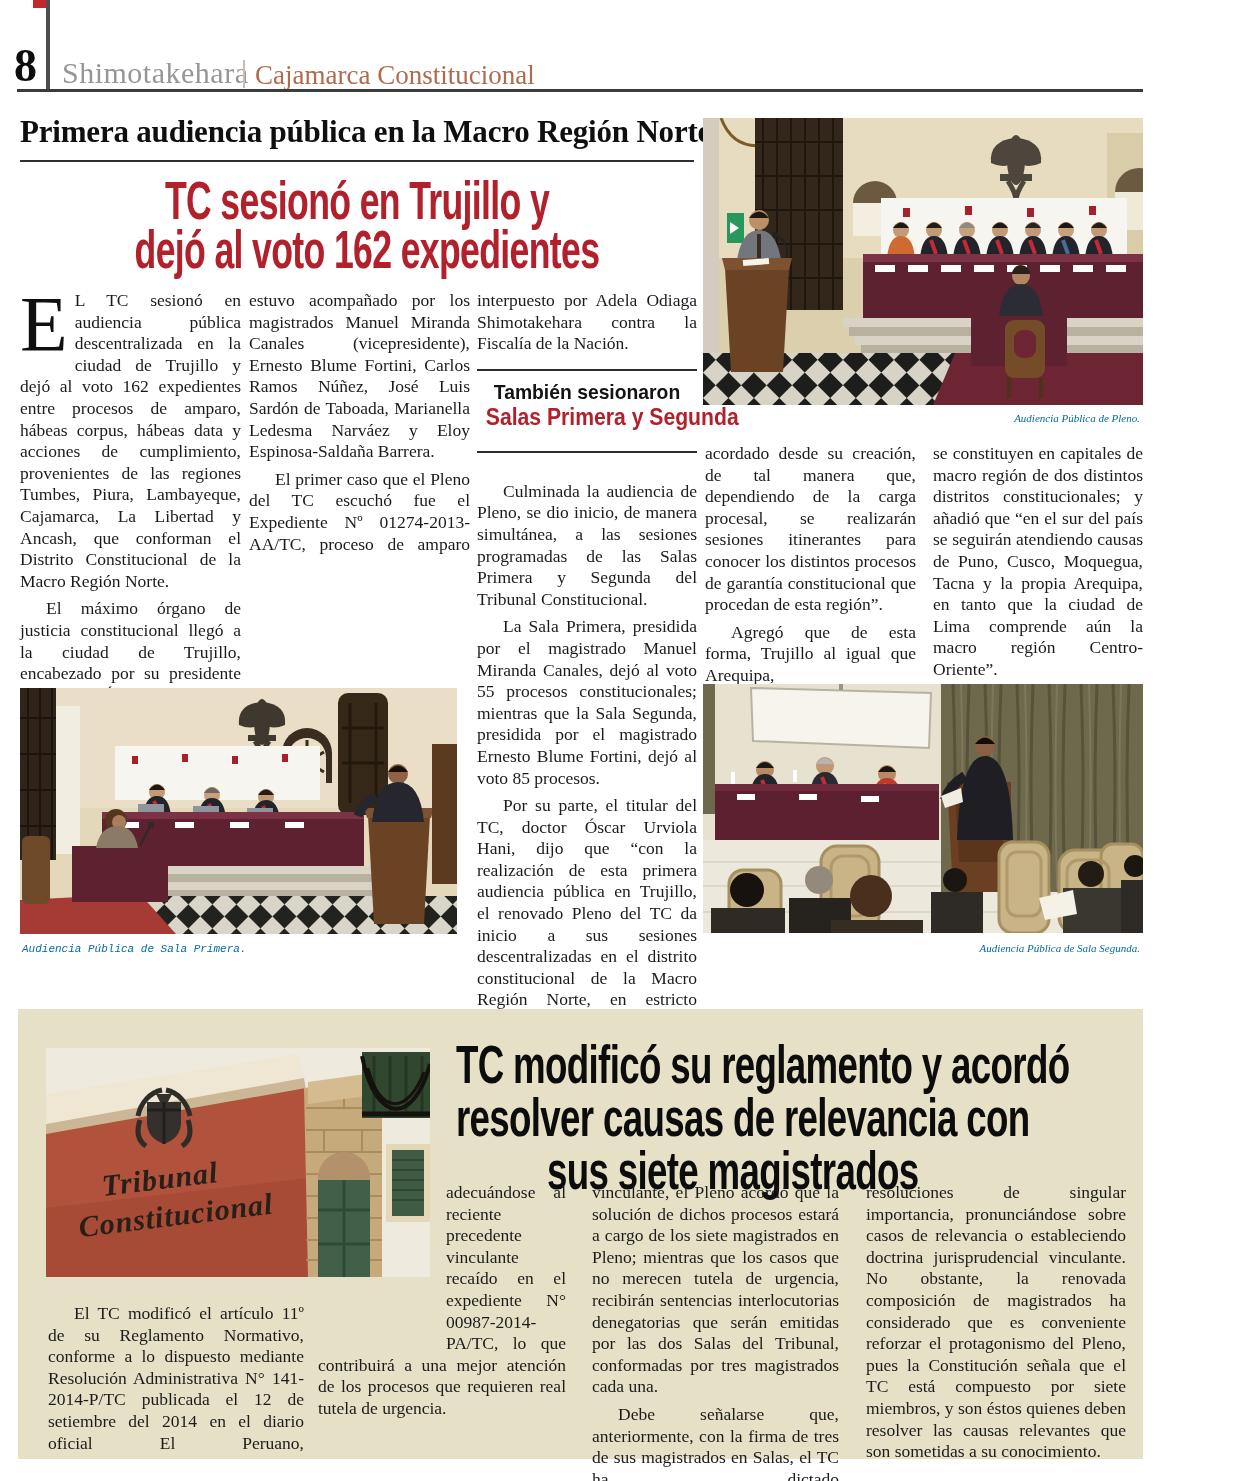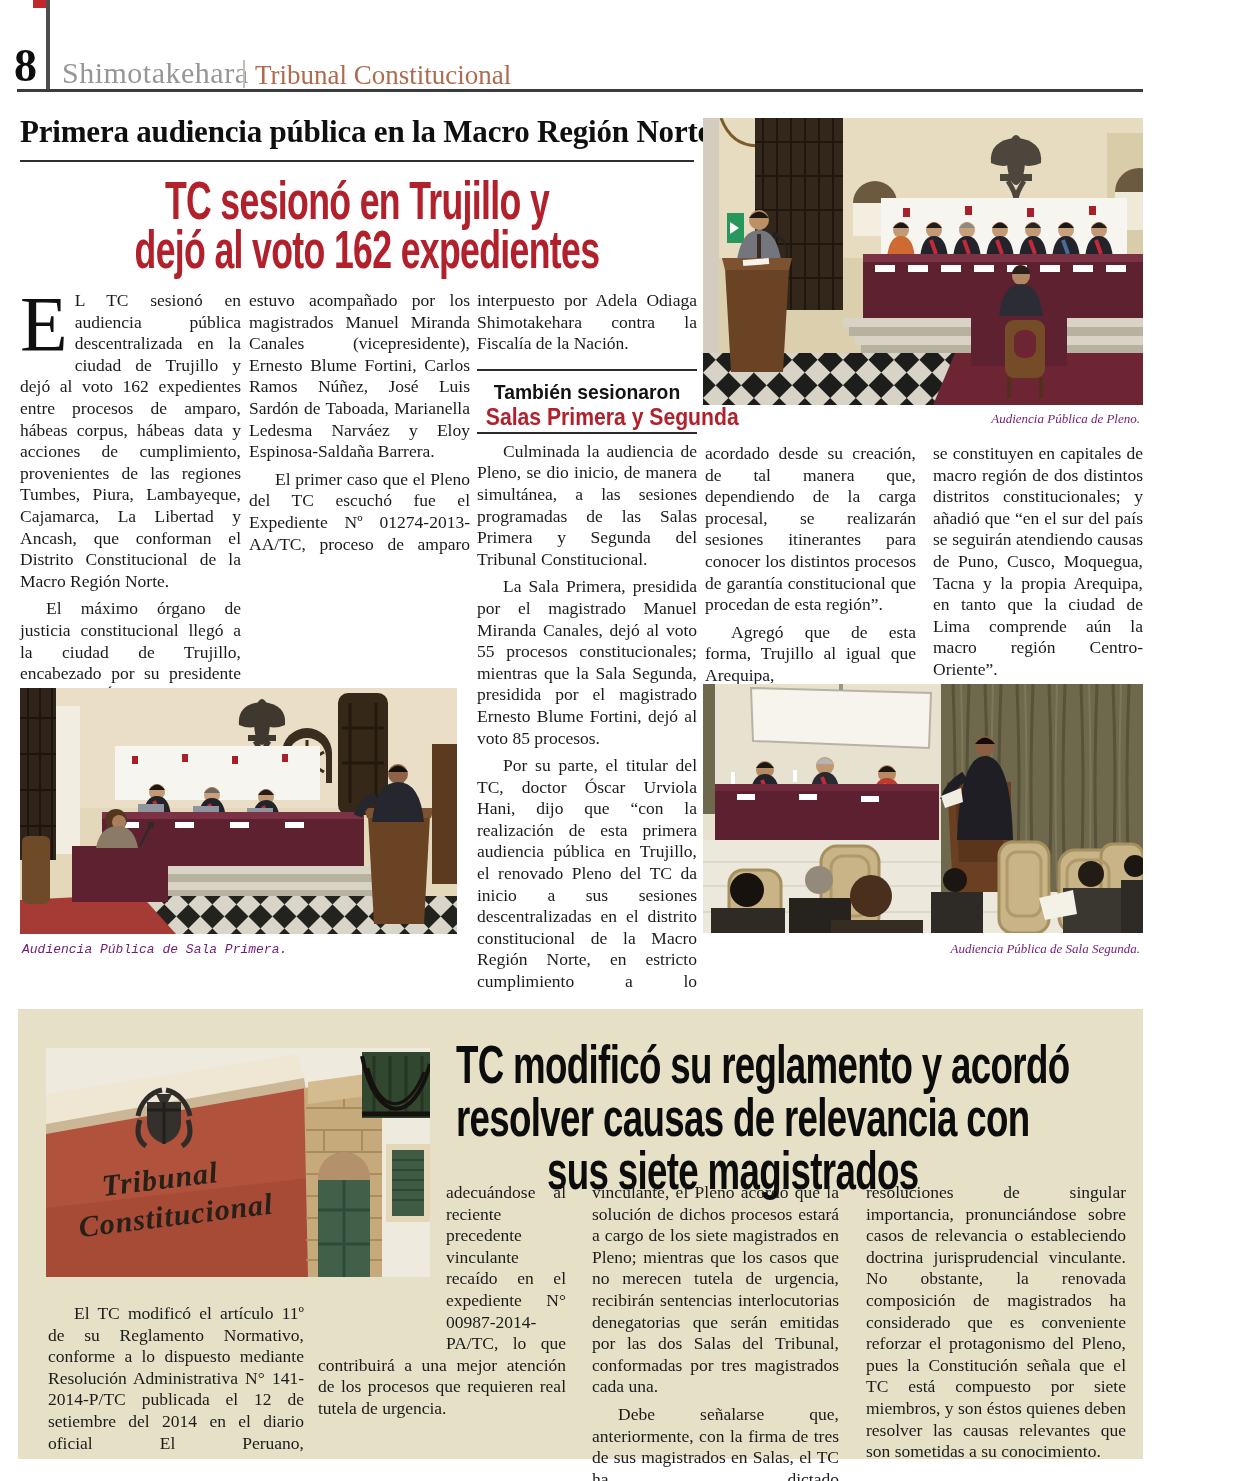--- a/index.html
+++ b/index.html
@@ -5,30 +5,30 @@
   html,body{margin:0;padding:0;background:#ffffff;}
   #page{position:relative;width:1235px;height:1481px;background:#fff;
         font-family:"Liberation Serif",serif;overflow:hidden;color:#1b1b1b;}
   .abs{position:absolute;}
   .bodytxt{font-size:17.5px;line-height:21.6px;text-align:justify;color:#1b1b1b;}
   .bodytxt p{margin:0;}
   .bodytxt p.ind{text-indent:26px;}
   .bodytxt p + p{margin-top:6px;}
   .cont{text-align-last:justify;}
   .dropcap{float:left;font-size:78px;line-height:62px;padding:3px 7px 0 0;color:#101010;}
-  .caption{font-style:italic;font-size:13px;line-height:21px;color:#701a75;}
+  .caption{font-style:italic;font-size:11px;line-height:21px;color:#0369a1;}
   .kicker{font-weight:700;font-size:31px;line-height:35px;color:#0f0f0f;
           letter-spacing:-0.2px;white-space:nowrap;border-bottom:2px solid #2f2f2f;
           padding-bottom:11px;}
   .redtitle{text-align:center;}
   .redtitle span{display:block;font-family:"Liberation Sans",sans-serif;font-weight:700;
           font-size:54px;line-height:49px;letter-spacing:-1px;color:#b2212b;
           transform:scaleX(.66);transform-origin:50% 50%;white-space:nowrap;}
   .subhead{border-top:2px solid #2b2b2b;border-bottom:2px solid #2b2b2b;text-align:center;
-          padding:8px 0 1px;margin:14px 0 7px;}
+          padding:8px 0 20px;margin:14px 0 28px;}
   .subhead .s1{display:block;font-family:"Liberation Sans",sans-serif;font-weight:700;
           font-size:21px;line-height:25px;color:#131313;transform:scaleX(.92);transform-origin:50% 50%;white-space:nowrap;}
   .subhead .s2{display:block;font-family:"Liberation Sans",sans-serif;font-weight:700;
           font-size:23px;line-height:27px;color:#b2212b;transform:scaleX(.92);transform-origin:50% 50%;white-space:nowrap;}
   .hl2 span{display:block;font-family:"Liberation Sans",sans-serif;font-weight:700;
           font-size:54px;line-height:53px;letter-spacing:-1px;color:#0c0c0c;
           transform:scaleX(.68);transform-origin:0 50%;white-space:nowrap;}
   .photo{overflow:hidden;background:#d8cfb8;}
   .photo svg{display:block;width:100%;height:100%;}
   .hdr-num{font-size:46px;font-weight:700;line-height:44px;color:#0d0d0d;}
@@ -40,21 +40,21 @@
 </head>
 <body>
 
 <div id="page">
 
   <div class="abs" style="left:33px;top:0;width:13px;height:8px;background:#c1272d"></div>
   <div class="abs" style="left:46px;top:0;width:4px;height:91px;background:#4e4e4e"></div>
   <div class="abs hdr-num" style="left:14px;top:44px;">8</div>
   <div class="abs hdr-sec" style="left:62px;top:56px;">Shimotakehara</div>
   <div class="abs" style="left:243px;top:60px;width:2px;height:28px;background:#c7bcb2"></div>
-  <div class="abs hdr-sub" style="left:255px;top:60px;">Tribunal Constitucional</div>
+  <div class="abs hdr-sub" style="left:255px;top:60px;">Cajamarca Constitucional</div>
   <div class="abs" style="left:17px;top:89px;width:1126px;height:3px;background:#3c3c3c"></div>
 
   <div class="abs kicker" style="left:20px;top:114px;width:674px;">Primera audiencia pública en la Macro Región Norte</div>
   <div class="abs redtitle" style="left:20px;top:176px;width:674px;">
     <span>TC sesionó en Trujillo y</span>
     <span>dejó al voto 162 expedientes</span>
   </div>
 
   <div class="abs bodytxt" style="left:20px;top:290px;width:221px;">
     <p><span class="dropcap">E</span><span>L TC sesionó en audiencia pública descentralizada en la ciudad de Trujillo y dejó al voto 162 expedientes entre procesos de amparo, hábeas corpus, hábeas data y acciones de cumplimiento, provenientes de las regiones Tumbes, Piura, Lambayeque, Cajamarca, La Libertad y Ancash, que conforman el Distrito Constitucional de la Macro Región Norte.</span></p>

